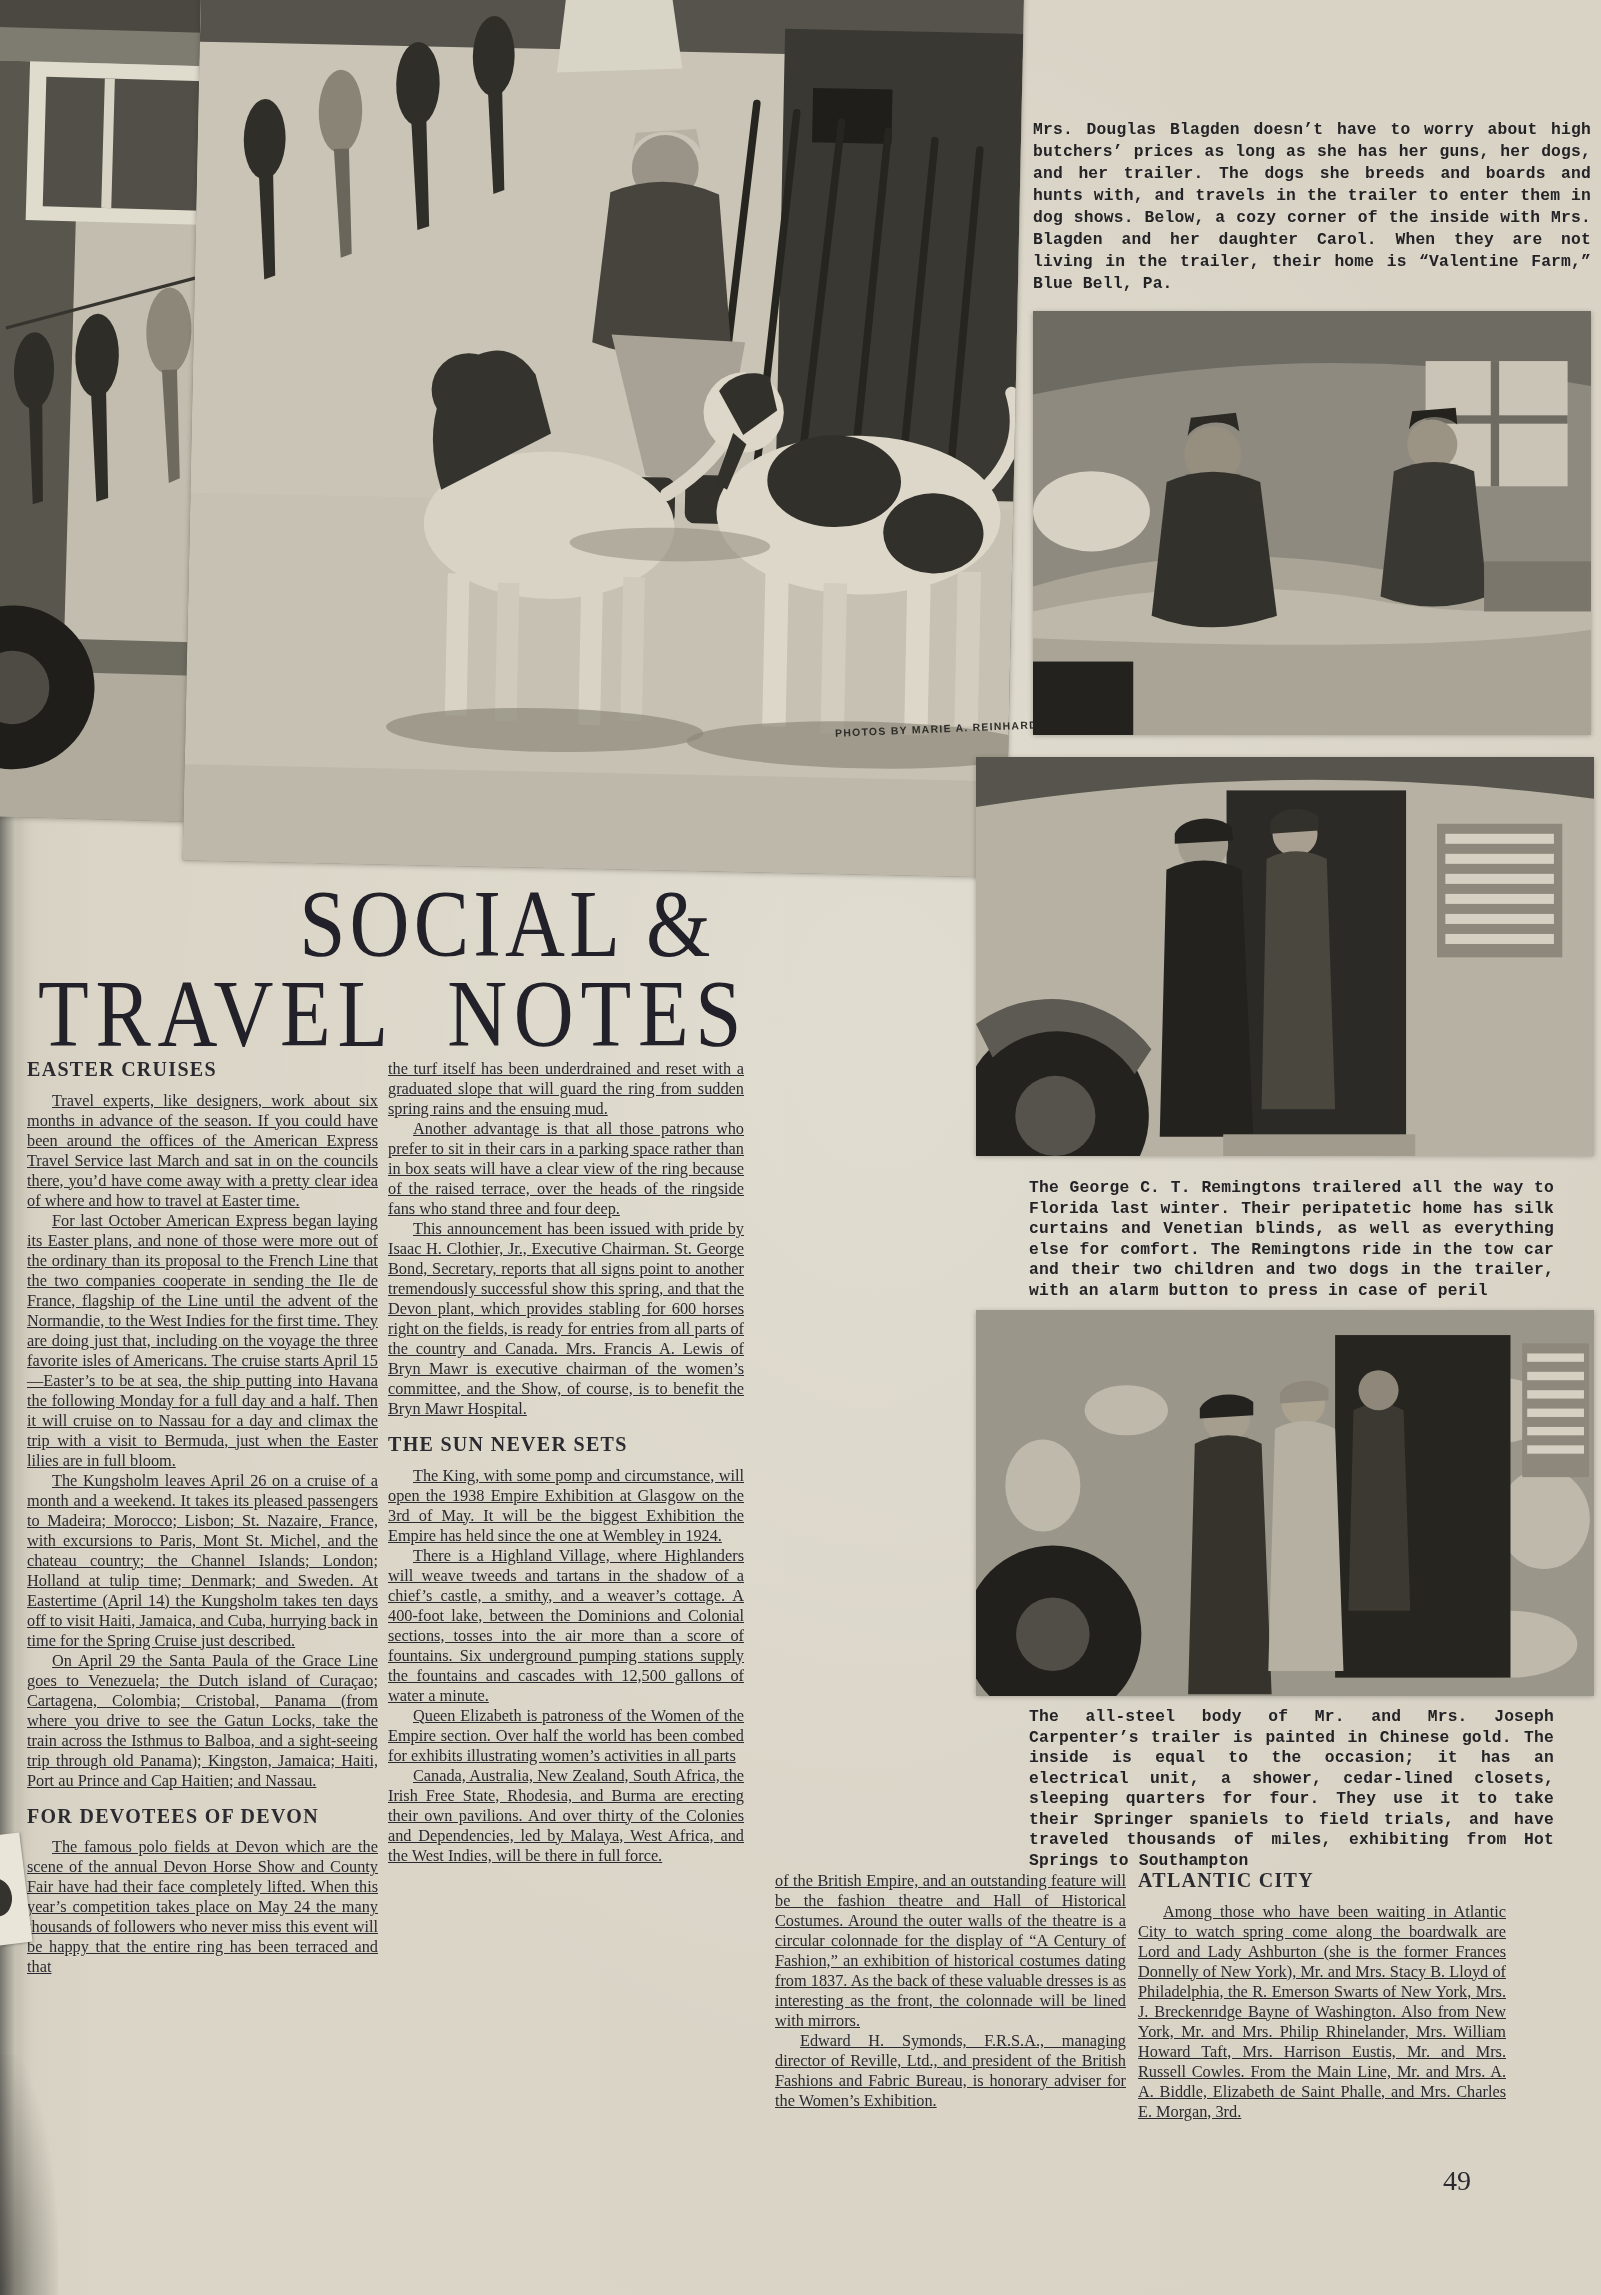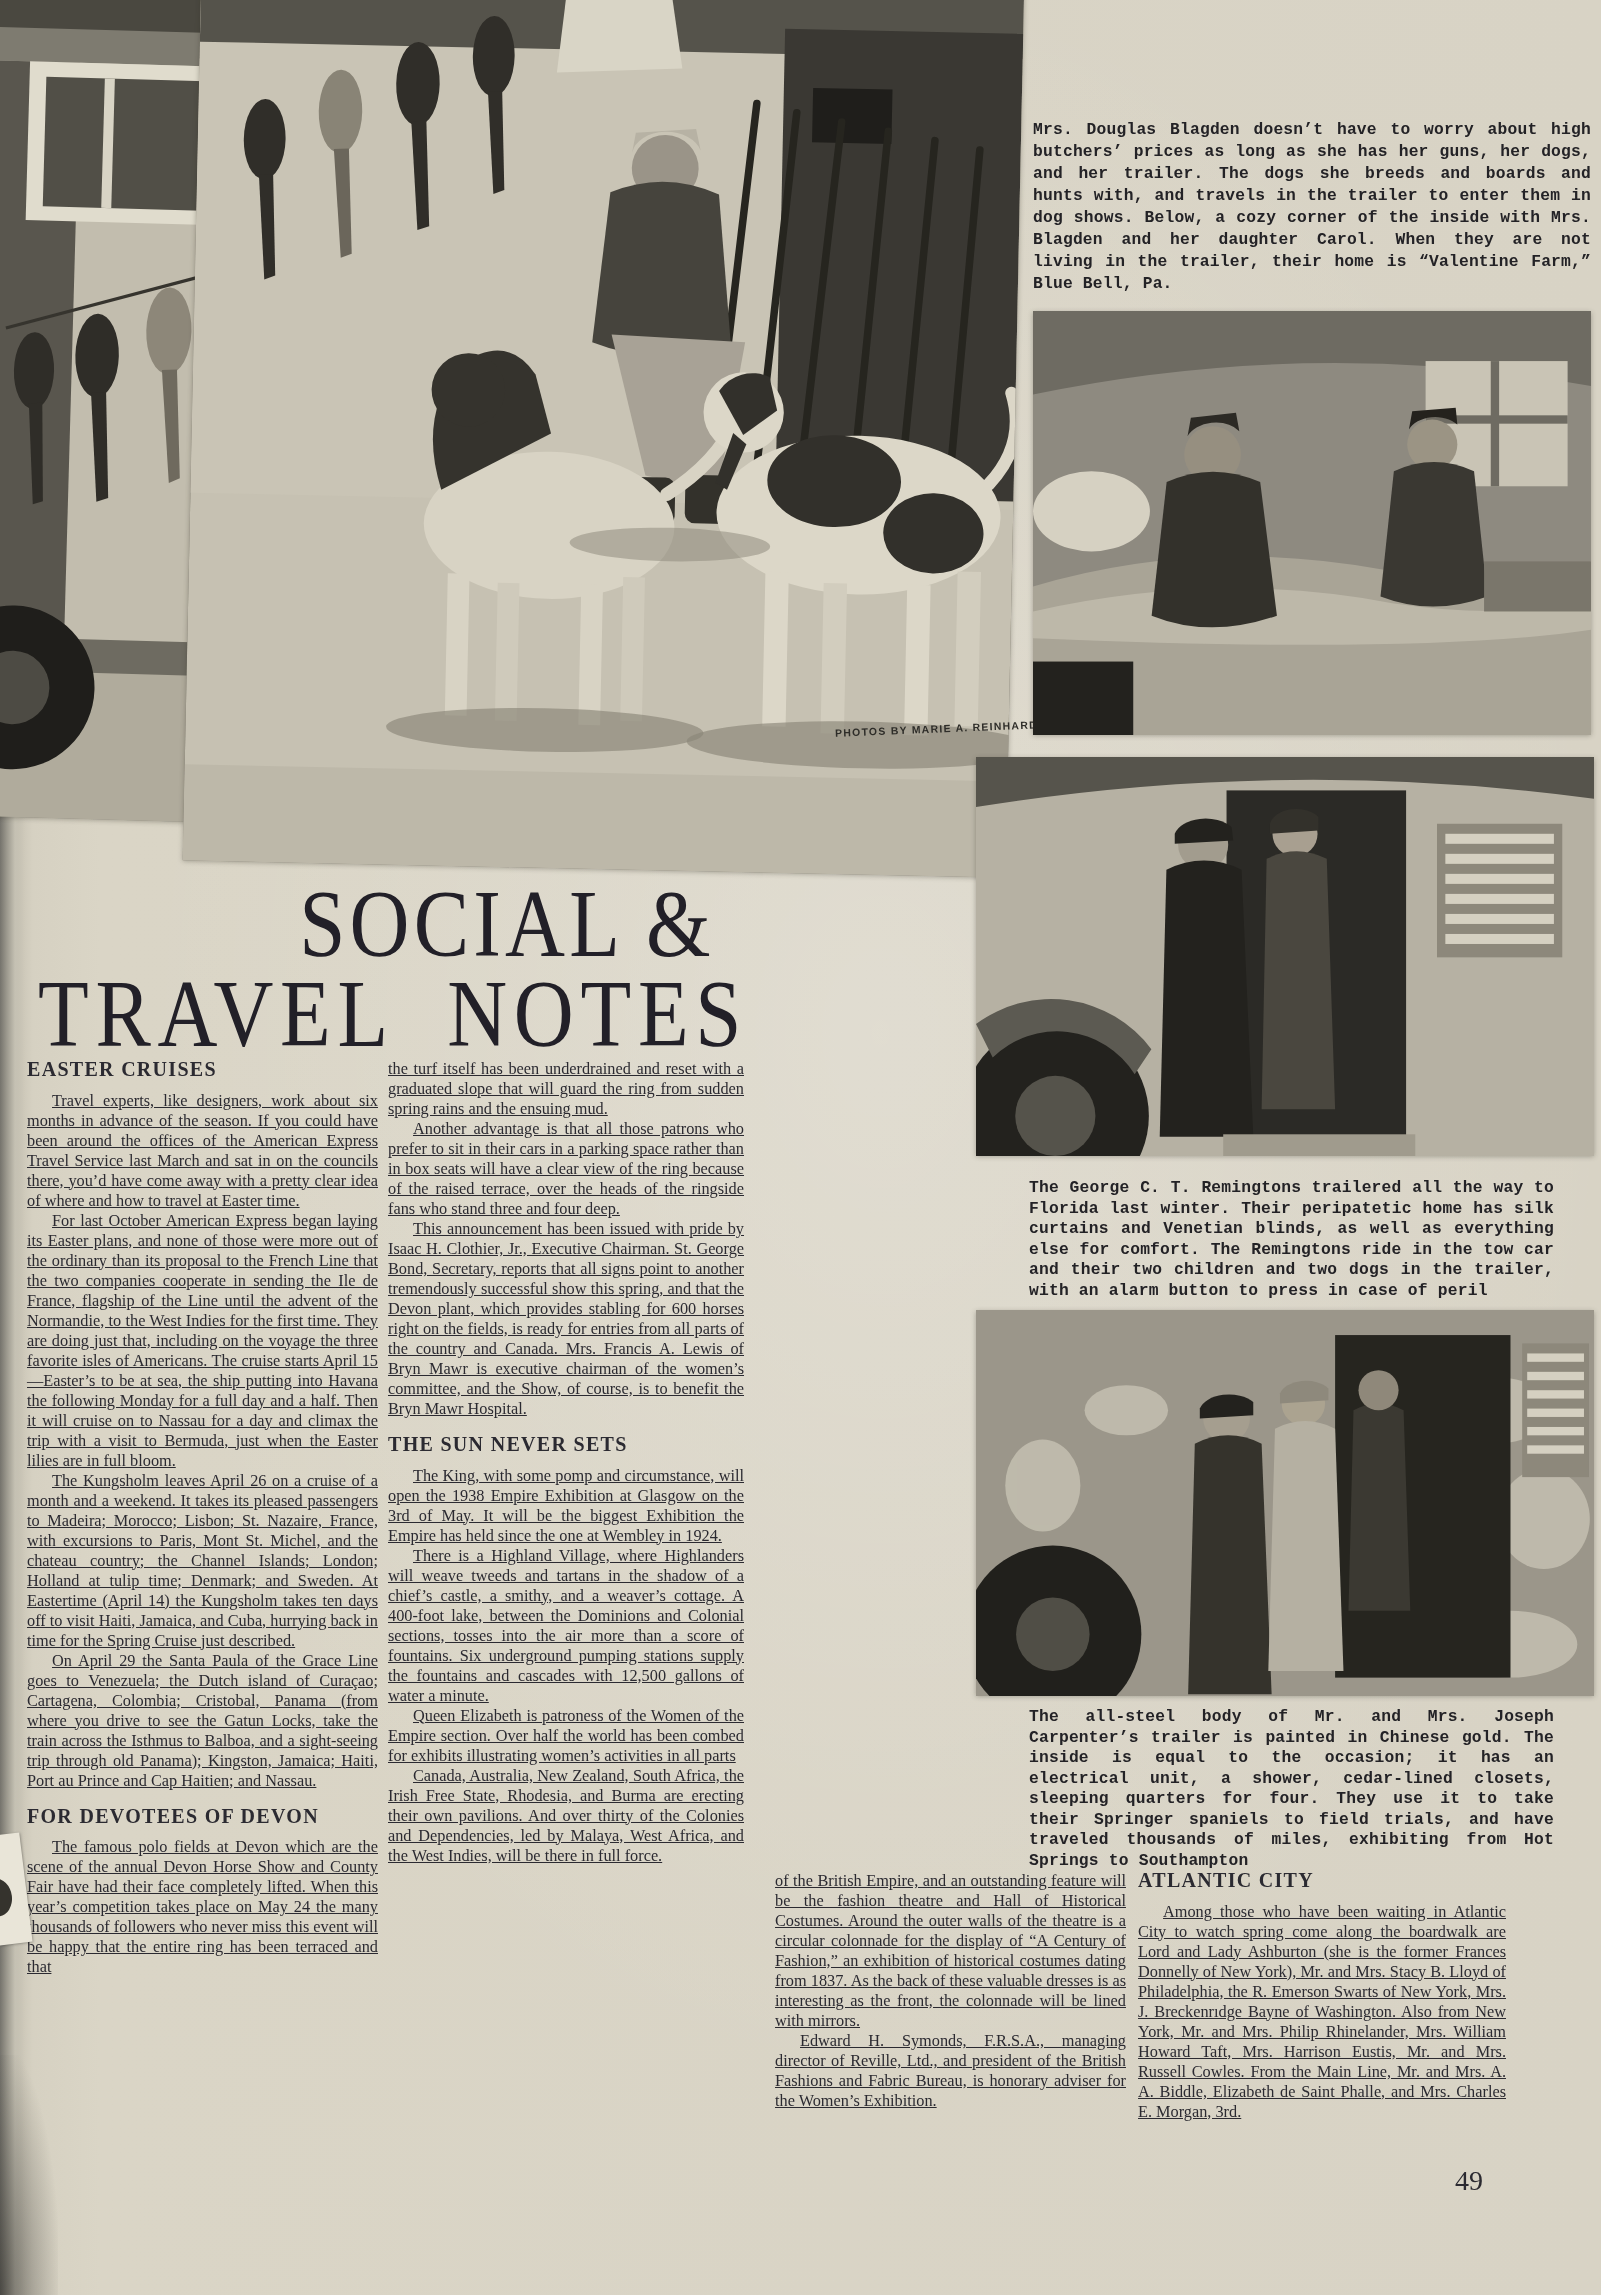--- a/index.html
+++ b/index.html
@@ -40,21 +40,21 @@
   .col p.noindent{text-indent:0;}
   .col h3{
     margin:14px 0 9.2px; font-size:20px; line-height:23.4px; font-weight:700;
     text-align:left; letter-spacing:1.3px;
   }
   .col h3.first{margin-top:0;}
   #column-1{left:27px;  top:1058px; width:351px;}
   #column-2{left:388px; top:1059px; width:356px;}
   #column-3{left:775px; top:1871px; width:351px;}
   #column-4{left:1138px;top:1869px; width:368px;}
-  .page-number{position:absolute; left:1443px; top:2165px; font-size:28px; color:#2b2a31;margin-left:12px;}
+  .page-number{position:absolute; left:1443px; top:2165px; font-size:28px; color:#2b2a31;}
   .edge-artifact{
     position:absolute; left:-6.7px; top:1834px; width:33px; height:110px;
     background:#e9e5d8; transform:rotate(-7deg); box-shadow:0.8px 0.8px 2.5px rgba(0,0,0,.3);
   }
   .edge-artifact .mark{
     position:absolute; left:-11.7px; top:43px; width:30px; height:38px; border-radius:50%;
     background:#35332d;
   }
 </style>
 </head>

